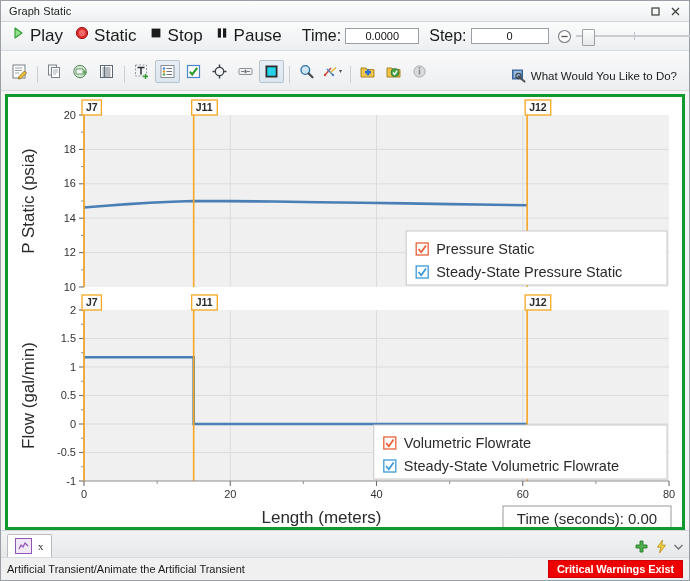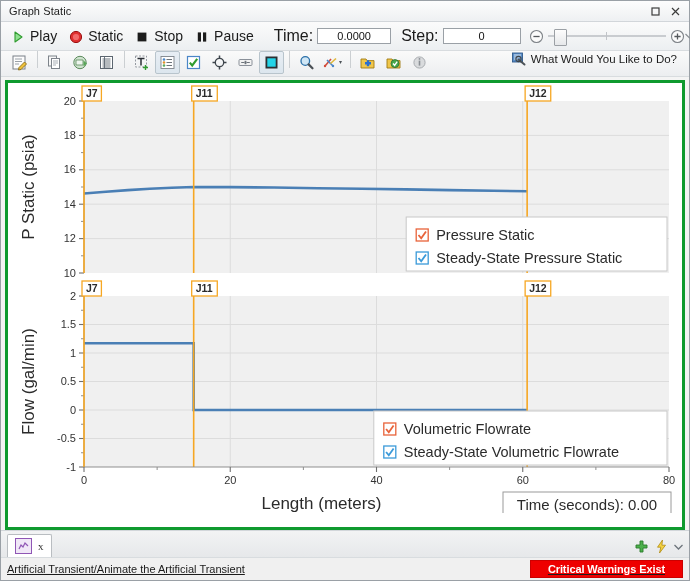--- a/index.html
+++ b/index.html
@@ -34,23 +34,23 @@
 
   
   .transport{
     height:28px;flex:0 0 28px;
     background:linear-gradient(#fbfbfb,#eceff1);
     border-bottom:1px solid #d8dcdf;
     display:flex;align-items:center;
     padding:0 6px;gap:0px;
   }
   .tbtn{
-    display:flex;align-items:flex-end;gap:5px;
+    display:flex;align-items:flex-start;gap:5px;
     padding:2px 8px 2px 4px;
-    font-size:14px;color:#1b1b1b;cursor:default;
+    font-size:17px;color:#1b1b1b;cursor:default;
     white-space:nowrap;
   }
   .sep{width:1px;height:18px;background:#c8cccf;margin:0 6px;}
   .fieldlabel{font-size:16px;color:#1b1b1b;margin-right:4px;}
   .numfield{
     width:74px;height:16px;box-sizing:border-box;
     border:1px solid #9aa0a6;background:#fff;
     text-align:center;padding:0 4px;font-size:11px;
     line-height:15px;color:#111;
     font-family:"Liberation Sans", sans-serif;
@@ -68,21 +68,21 @@
     border:1px solid #9ba0a5;border-radius:1px;
   }
   .circicon{width:14px;height:14px;}
   .tdrop{margin-left:auto;color:#777;font-size:9px;padding-right:4px;}
 
   
   .icontoolbar{
     height:25px;flex:0 0 25px;
     background:linear-gradient(#fafafa,#eceef0);
     border-bottom:1px solid #d8dcdf;
-    display:flex;align-items:flex-start;padding:0 6px;
+    display:flex;align-items:flex-end;padding:7px 6px;
   }
   .ibtn{
     width:23px;height:21px;display:flex;align-items:center;justify-content:center;
     margin-right:1px;border:1px solid transparent;border-radius:2px;
   }
   .ibtn.pressed{
     border:1px solid #b8c4cc;background:linear-gradient(#e8eef4,#dce6ee);
   }
   .isep{width:1px;height:17px;background:#cbcfd2;margin:0 4px;}
   .whatdo{
@@ -115,26 +115,26 @@
     width:15px;height:14px;background:#f0e7f7;border:1px solid #8f56b5;
     display:flex;align-items:center;justify-content:center;
   }
   .tabclose{font-size:11px;color:#333;font-family:"Liberation Serif",serif;}
   .tabright{margin-left:auto;display:flex;align-items:center;gap:6px;padding-bottom:3px;}
 
   
   .statusbar{
     height:22px;flex:0 0 22px;
     background:#f0f0f0;border-top:1px solid #d8dcdf;
-    display:flex;align-items:center;padding:0 6px;text-decoration:underline;
+    display:flex;align-items:center;padding:0 6px;
   }
   .statustext{font-size:11px;color:#1b1b1b;}
   .critical{
     margin-left:auto;background:#ee0000;color:#fff;
-    font-size:11px;font-weight:bold;padding:2px 17px;
+    font-size:11px;font-weight:bold;padding:2px 8px;
     border:1px solid #cc0000;letter-spacing:-.1px;
   }
 </style>
 </head>
 <body>
 
 <div class="app">
 
   <div class="titlebar">
     <span class="title">Graph Static</span>

